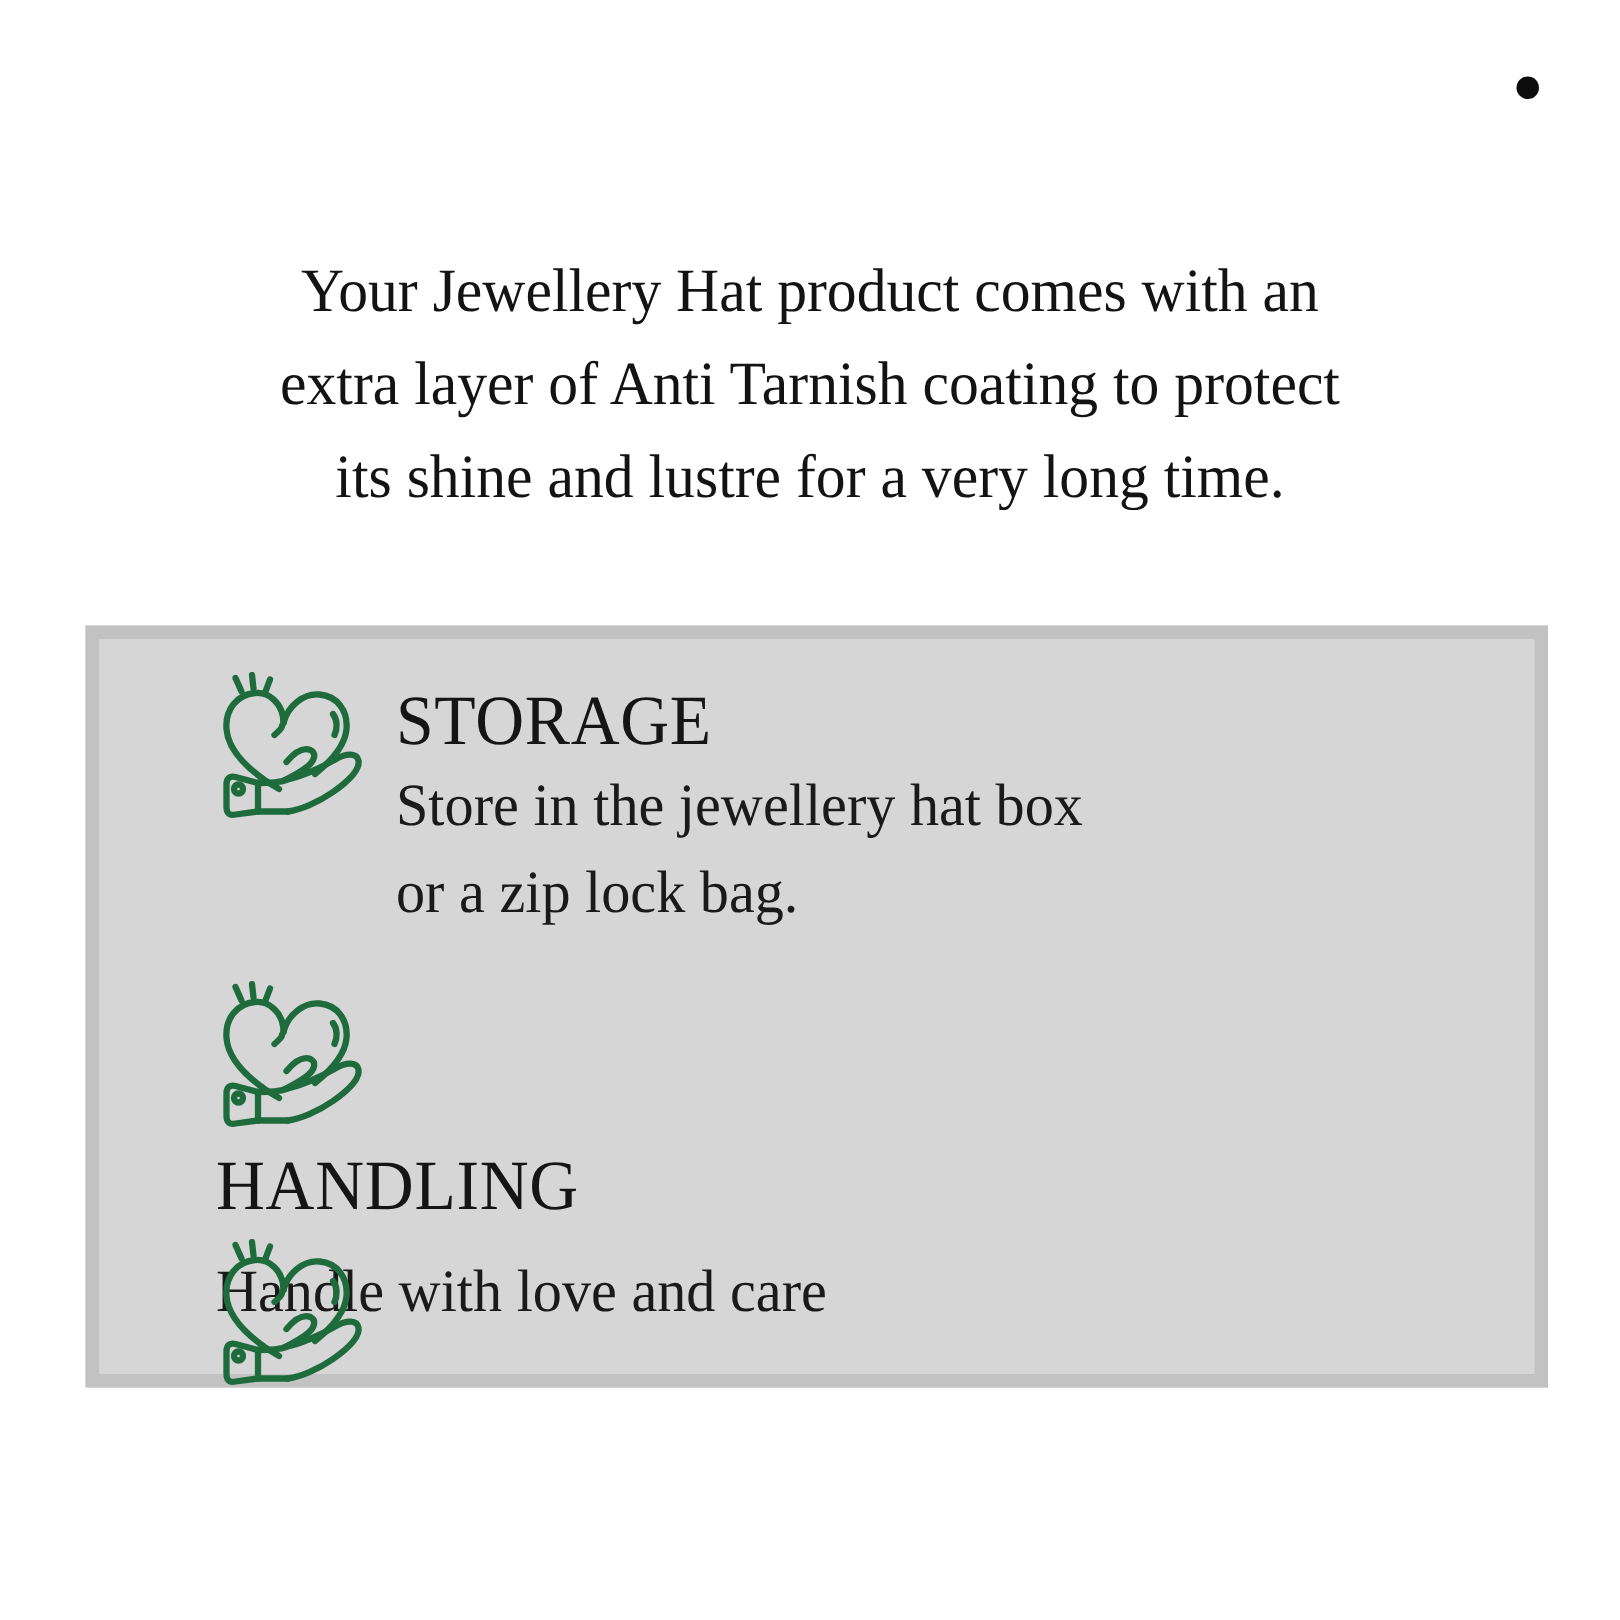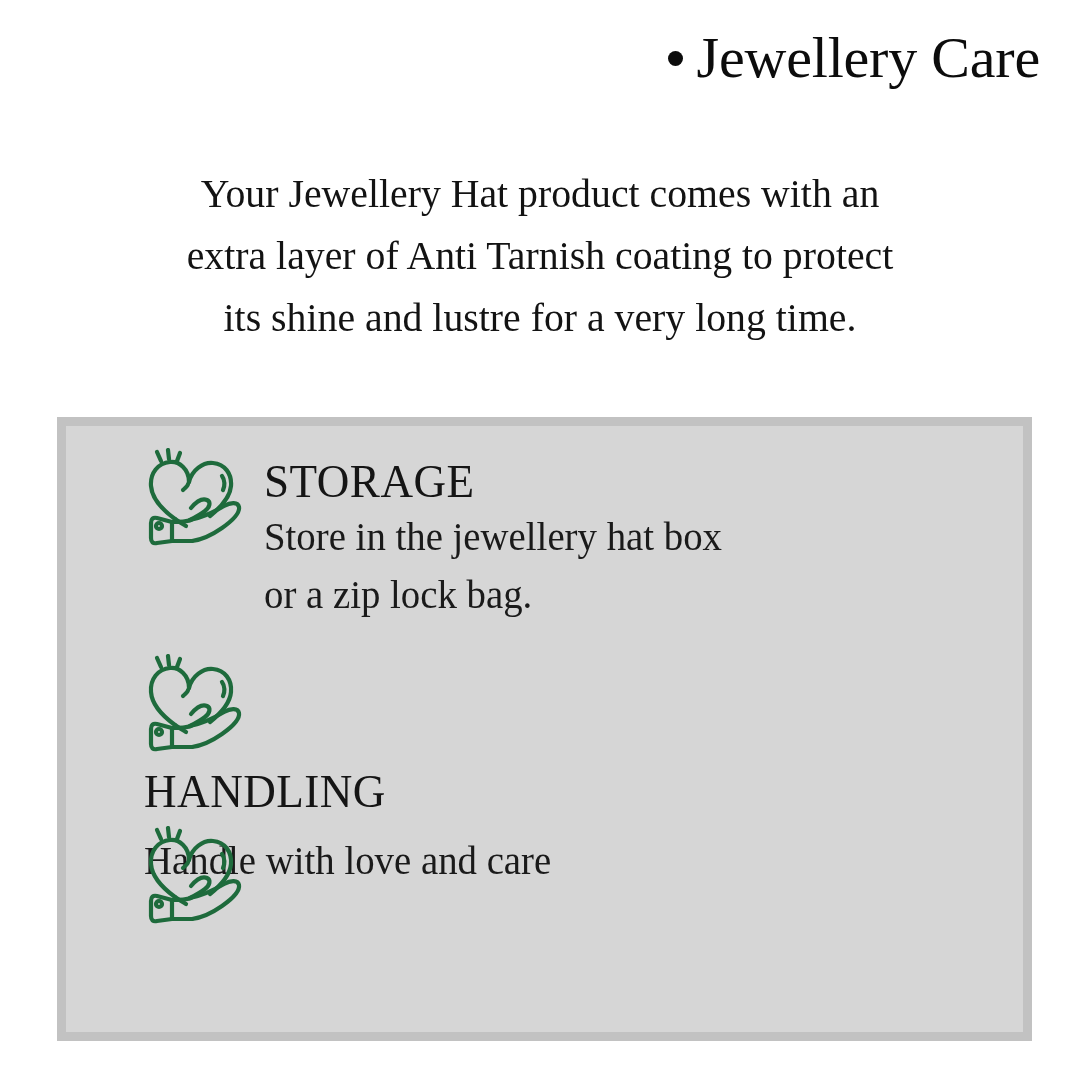--- a/index.html
+++ b/index.html
@@ -61,21 +61,21 @@
     display: block;
     white-space: nowrap;
   }
 
   
   .care-box {
     position: absolute;
     left: 57px;
     top: 417px;
     width: 975px;
-    height: 624px;
+    height: 508px;
     background: #d6d6d6;
     border: 9px solid #c2c2c2;
     box-sizing: border-box;
     padding: 0;
   }
   .care-rows {
     position: relative;
     width: 100%;
     height: 100%;
   }
@@ -122,21 +122,21 @@
     transform: scaleX(0.97);
     transform-origin: left center;
   }
   .care-body .line { display: block; white-space: nowrap; }
   .care-row--handling .care-body { margin-top: 14px; }
 </style>
 </head>
 <body>
 
 <div class="page-title">
-  <span class="bullet-dot"></span><span>Jewellery Care</span>
+  <span class="bullet-dot"></span>
 </div>
 
 <div class="intro-paragraph">
   <span class="line">Your Jewellery Hat product comes with an</span>
   <span class="line">extra layer of Anti Tarnish coating to protect</span>
   <span class="line">its shine and lustre for a very long time.</span>
 </div>
 
 <div class="care-box">
   <div class="care-rows">

